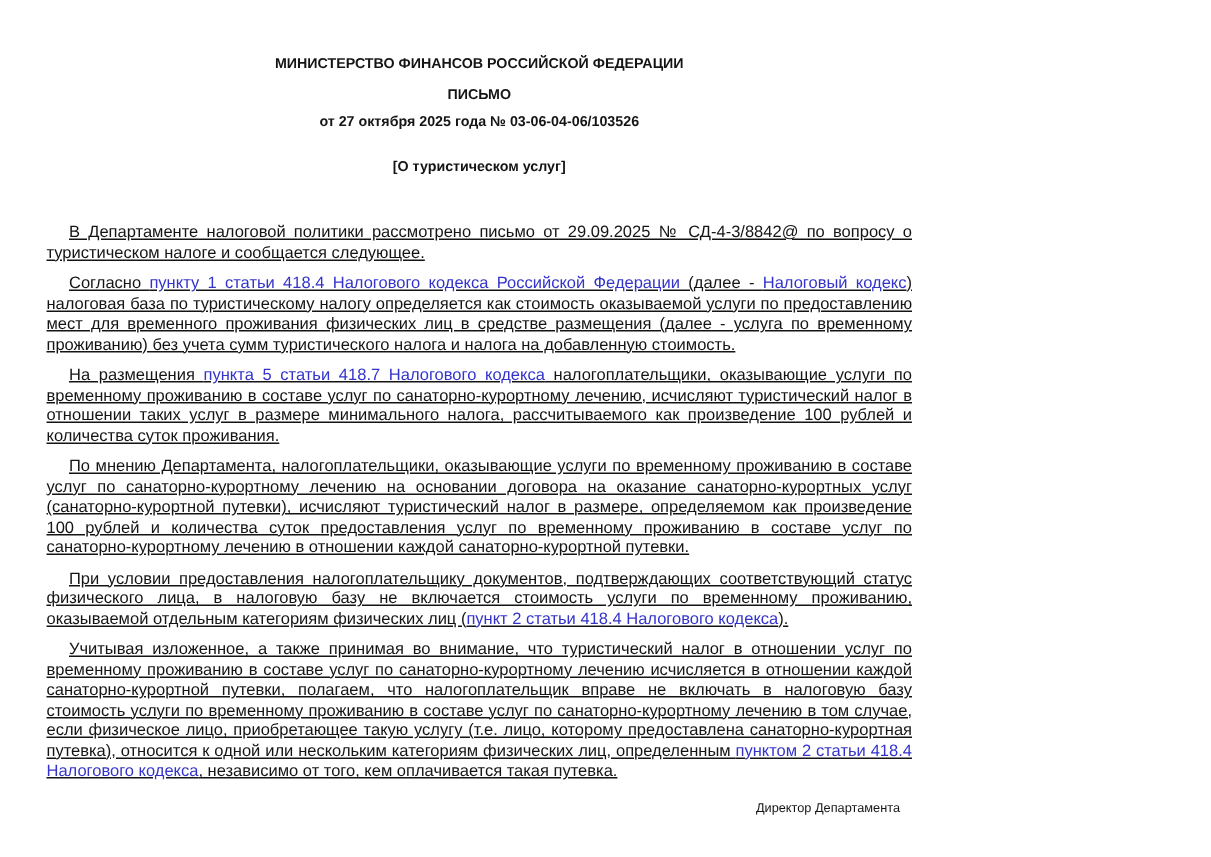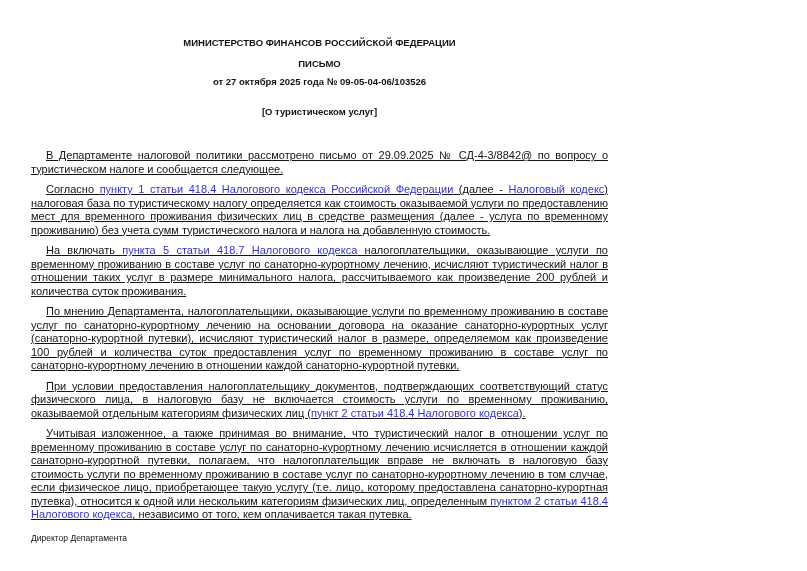--- a/index.html
+++ b/index.html
@@ -33,40 +33,41 @@
     text-decoration: underline;
   }
   .ref-link {
     color: var(--link-color, #3333cc);
     cursor: pointer;
     margin-top: 10px;
   }
   .signature {
     margin-top: 10px;
     padding-right: 8px;
+    text-align: right;
     font-size: 8.5px;
     line-height: 12px;
   }
 </style>
 </head>
 <body>
 
 <div class="doc">
   <div class="inner">
     <div>
       <div class="h-line h-ministry">МИНИСТЕРСТВО ФИНАНСОВ РОССИЙСКОЙ ФЕДЕРАЦИИ</div>
       <div class="h-line h-type">ПИСЬМО</div>
-      <div class="h-line h-date">от 27 октября 2025 года № 09-05-04-06/103526</div>
+      <div class="h-line h-date">от 27 октября 2025 года № 03-06-04-06/103526</div>
       <div class="h-line h-subject">[О туристическом услуг]</div>
     </div>
 
     <div class="body-text" id="body-paragraphs">
         <p><span>В Департаменте налоговой политики рассмотрено письмо от 29.09.2025 № СД-4-3/8842@ по вопросу о туристическом налоге и сообщается следующее.</span></p>
         <p><span>Согласно </span><span class="ref-link">пункту 1 статьи 418.4 Налогового кодекса Российской Федерации</span><span> (далее - </span><span class="ref-link">Налоговый кодекс</span><span>) налоговая база по туристическому налогу определяется как стоимость оказываемой услуги по предоставлению мест для временного проживания физических лиц в средстве размещения (далее - услуга по временному проживанию) без учета сумм туристического налога и налога на добавленную стоимость.</span></p>
-        <p><span>На включать </span><span class="ref-link">пункта 5 статьи 418.7 Налогового кодекса</span><span> налогоплательщики, оказывающие услуги по временному проживанию в составе услуг по санаторно-курортному лечению, исчисляют туристический налог в отношении таких услуг в размере минимального налога, рассчитываемого как произведение 200 рублей и количества суток проживания.</span></p>
+        <p><span>На размещения </span><span class="ref-link">пункта 5 статьи 418.7 Налогового кодекса</span><span> налогоплательщики, оказывающие услуги по временному проживанию в составе услуг по санаторно-курортному лечению, исчисляют туристический налог в отношении таких услуг в размере минимального налога, рассчитываемого как произведение 100 рублей и количества суток проживания.</span></p>
         <p><span>По мнению Департамента, налогоплательщики, оказывающие услуги по временному проживанию в составе услуг по санаторно-курортному лечению на основании договора на оказание санаторно-курортных услуг (санаторно-курортной путевки), исчисляют туристический налог в размере, определяемом как произведение 100 рублей и количества суток предоставления услуг по временному проживанию в составе услуг по санаторно-курортному лечению в отношении каждой санаторно-курортной путевки.</span></p>
         <p><span>При условии предоставления налогоплательщику документов, подтверждающих соответствующий статус физического лица, в налоговую базу не включается стоимость услуги по временному проживанию, оказываемой отдельным категориям физических лиц (</span><span class="ref-link">пункт 2 статьи 418.4 Налогового кодекса</span><span>).</span></p>
         <p><span>Учитывая изложенное, а также принимая во внимание, что туристический налог в отношении услуг по временному проживанию в составе услуг по санаторно-курортному лечению исчисляется в отношении каждой санаторно-курортной путевки, полагаем, что налогоплательщик вправе не включать в налоговую базу стоимость услуги по временному проживанию в составе услуг по санаторно-курортному лечению в том случае, если физическое лицо, приобретающее такую услугу (т.е. лицо, которому предоставлена санаторно-курортная путевка), относится к одной или нескольким категориям физических лиц, определенным </span><span class="ref-link">пунктом 2 статьи 418.4 Налогового кодекса</span><span>, независимо от того, кем оплачивается такая путевка.</span></p>
       </div>
 
     <div class="signature">
       <div>Директор Департамента</div>
     </div>
   </div>
 </div>

